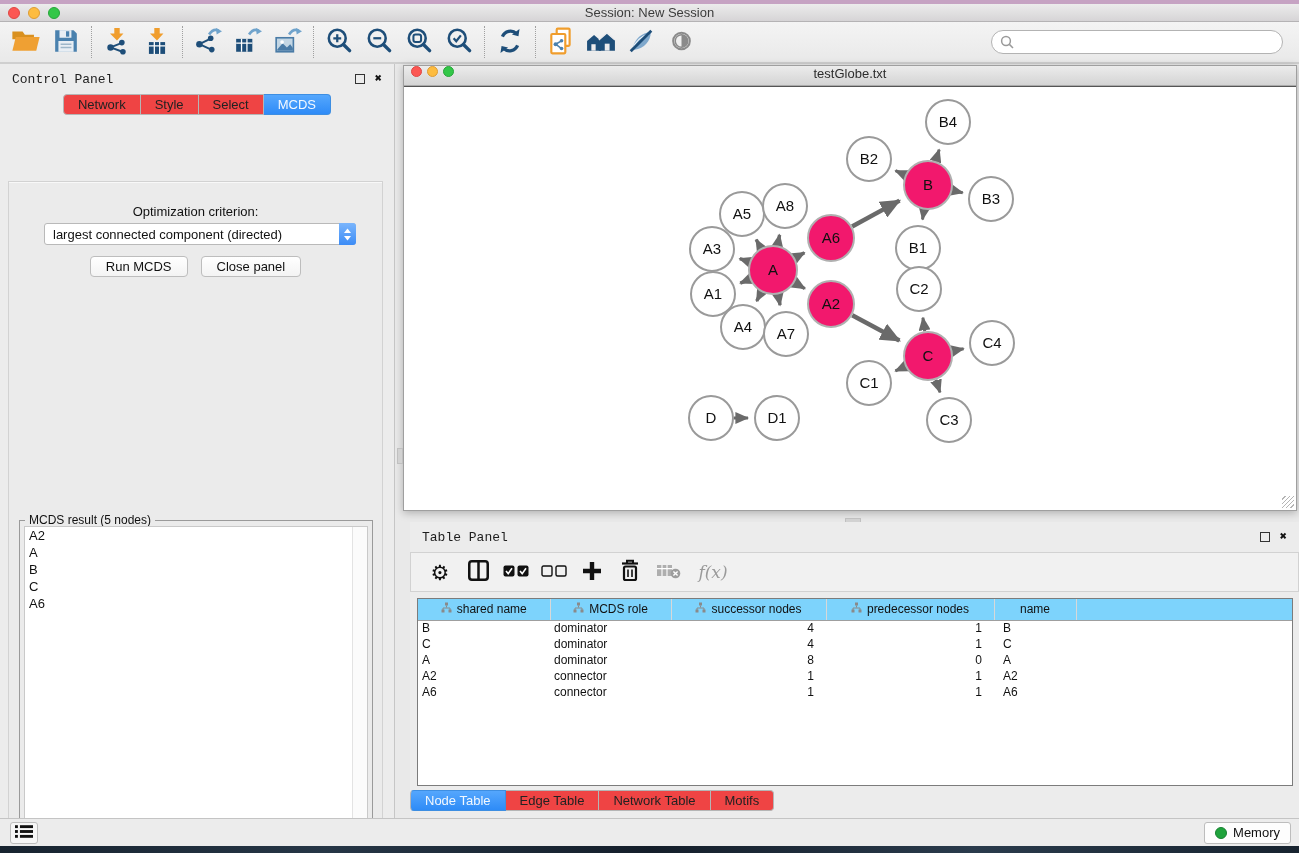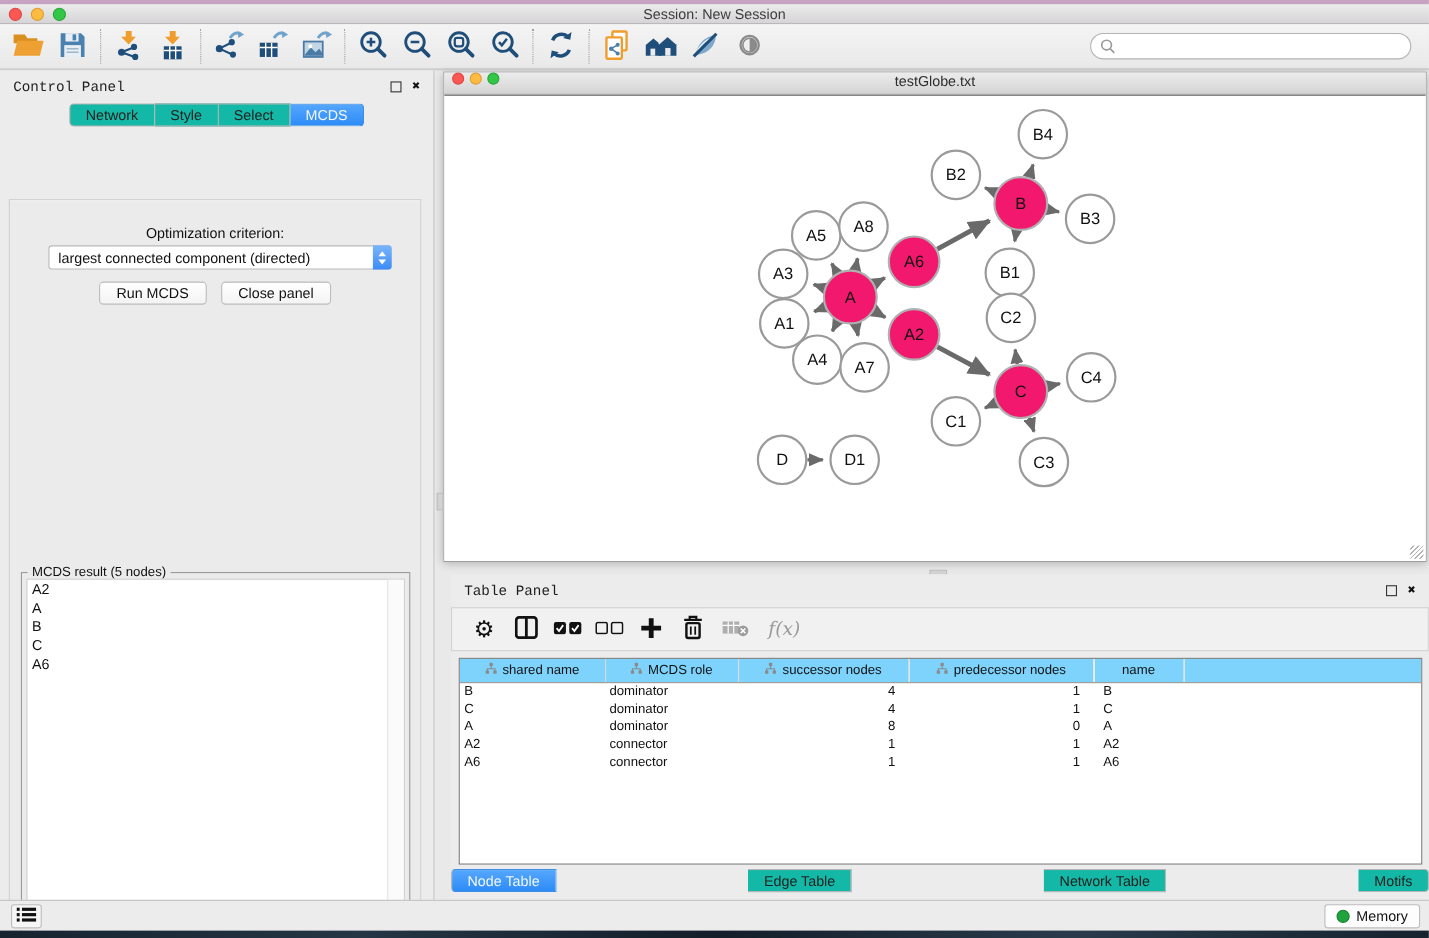--- a/index.html
+++ b/index.html
@@ -29,21 +29,21 @@
 
   
   .control-panel { position:absolute; left:0; top:64px; width:395px; height:754px; background:#ececec; border-right:1px solid #c6c6c6; }
   .panel-header { height:30px; display:flex; align-items:center; padding:0 12px;font-family:Liberation Mono, monospace; }
   .panel-title { font-size:13px; color:#1d1d1d; }
   .panel-header-icons { margin-left:auto; display:flex; align-items:center; gap:10px; }
   .float-icon { width:10px; height:10px; border:1.6px solid #333; background:transparent; display:inline-block; }
   .close-icon { font-size:12px; font-weight:bold; color:#111; line-height:1; }
 
   .seg-group { display:flex; justify-content:center; }
-  .seg { height:21px; line-height:19px; padding:0 14px; font-size:13px; background:#14b8a6;
+  .seg { height:21px; line-height:19px; padding:0 14px; font-size:13px; background:#ef4444;
     border:1px solid #b5b5b5; border-left:none; color:#222; }
   .seg:first-child { border-left:1px solid #b5b5b5; border-radius:4px 0 0 4px; }
   .seg:last-child { border-radius:0 4px 4px 0; }
   .seg-active { background:linear-gradient(#55a7fd,#2e8bf7); border-color:#3d8ee2; color:#f2f8ff; }
 
   .cp-inner { position:absolute; left:8px; top:117px; width:375px; height:683px;
     background:#ebebeb; border:1px solid #d2d2d2; box-shadow:inset 0 1px 0 #f8f8f8; }
   .opt-label { text-align:center; margin-top:22px; font-size:13px; color:#111; }
   .dropdown { position:absolute; left:35px; top:41px; width:312px; height:22px; background:#fff;
     border:1px solid #b9b9b9; border-radius:3px; display:flex; align-items:center; }
@@ -96,21 +96,21 @@
   .statusbar { position:absolute; left:0; top:818px; width:1299px; height:28px; background:#ececec; border-top:1px solid #c4c4c4;
     display:flex; align-items:center; }
   .list-btn { margin-left:10px; width:28px; height:22px; border:1px solid #bdbdbd; background:#f6f6f6; border-radius:3px;
     display:flex; align-items:center; justify-content:center; }
   .memory-btn { margin-left:auto; margin-right:8px; height:22px; border:1px solid #bdbdbd; background:#fdfdfd; border-radius:3px;
     display:flex; align-items:center; gap:6px; padding:0 10px; font-size:13px; color:#111; }
   .memory-dot { width:12px; height:12px; border-radius:50%; background:#1fa33c; border:1px solid #178231; }
   .desktop-bottom-strip { position:absolute; left:0; top:846px; width:1299px; height:7px;
     background:linear-gradient(90deg,#17232f,#263646,#141e2a,#2a3b4c,#17232f); }
 
-  .tabs-bottom { position:absolute; left:0; top:268px; width:889px; display:flex; justify-content:space-between; }
+  .tabs-bottom { position:absolute; left:0; top:268px; width:889px; display:flex; justify-content:flex-start; }
 </style>
 </head>
 <body>
 
 <div class="desktop-top-strip"></div>
 <div class="titlebar">
   <div class="traffic">
     <span class="light red"></span>
     <span class="light yellow"></span>
     <span class="light green"></span>

